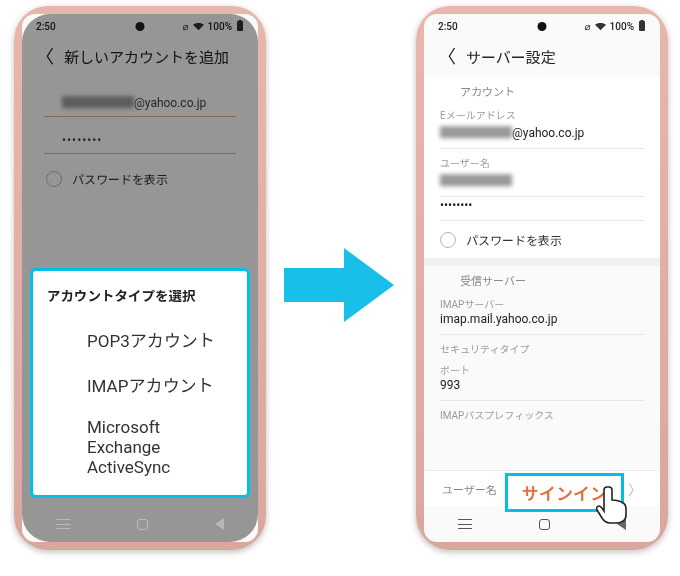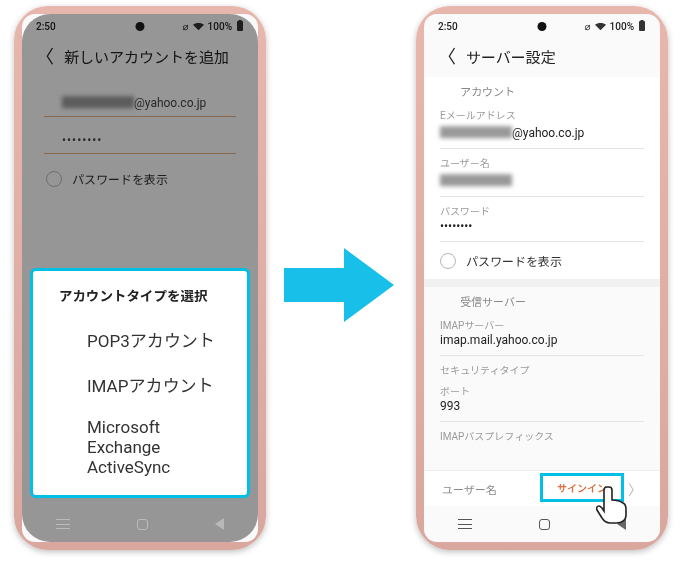--- a/index.html
+++ b/index.html
@@ -84,21 +84,21 @@
     width:16px; height:16px; border-radius:50%;
     border:1.5px solid #b7b7b7; background:transparent; flex:0 0 auto;
   }
 
   
   .sheet {
     position:absolute; left:8px; right:8px; bottom:44px;
     background:#ffffff; border:3px solid #00c0e6; border-radius:6px;
     z-index:55; padding: 14px 14px 8px 14px;
   }
-  .sheet .title { font-size:13.5px; font-weight:700; color:#222; margin-bottom:12px;margin-left:12px;}
+  .sheet .title { font-size:13.5px; font-weight:700; color:#222; margin-bottom:12px;}
   .sheet .opt { font-size:17px; color:#333; padding: 10px 0; margin-left: 40px; }
 
   
   .navbar {
     position:absolute; bottom:0; left:0; right:0;
     height:36px; display:flex; justify-content:space-around; align-items:center;
     color:#555; font-size:14px; z-index:5;
     background:transparent;
   }
   .navbar.ontop { z-index:56; color:#bbb; }
@@ -119,21 +119,21 @@
   .footer {
     position:absolute; bottom:36px; left:0; right:0;
     height:36px; background:#fff;
     display:flex; align-items:center; justify-content:space-between;
     padding: 0 18px;
     border-top:1px solid #eee;
     z-index:20;
   }
   .footer .signin {
     position:absolute; right:36px; top:2px;
-    color:#e06d3a; font-size:10px; font-weight:600;
+    color:#e06d3a; font-size:17px; font-weight:600;
     border:3px solid #00c0e6; padding:4px 14px; background:#fff;
   }
   .footer .chev-right {
     color:#bbb; font-size:14px;
   }
   .footer .leftlabel { font-size:11px; color:#888; }
 
   
   .hand {
     position:absolute; right:30px; bottom:18px; z-index:70;
@@ -252,21 +252,20 @@
           <span class="blurred">██████</span><span>@yahoo.co.jp</span>
         </div>
         <div class="thin-underline"></div>
 
         <div class="fieldlabel">ユーザー名</div>
         <div class="fieldvalue">
           <span class="blurred">██████</span>
         </div>
         <div class="thin-underline"></div>
 
-        <div class="fieldlabel">パスワード</div>
         <div class="fieldvalue">••••••••</div>
         <div class="thin-underline"></div>
 
         <div class="radio-row compact">
           <span class="radiodot"></span>
           <span>パスワードを表示</span>
         </div>
       </div>
 
       <div class="blockdiv"></div>

